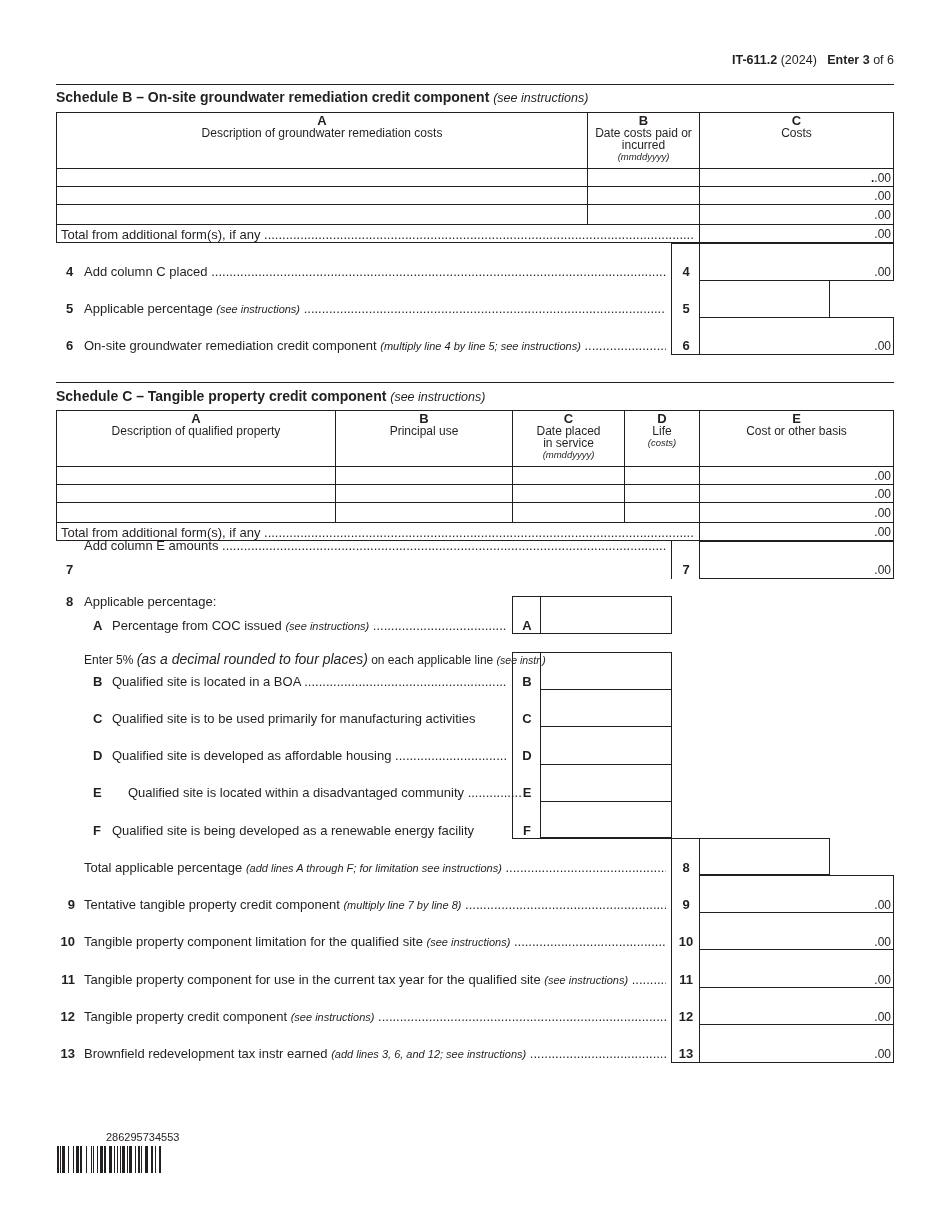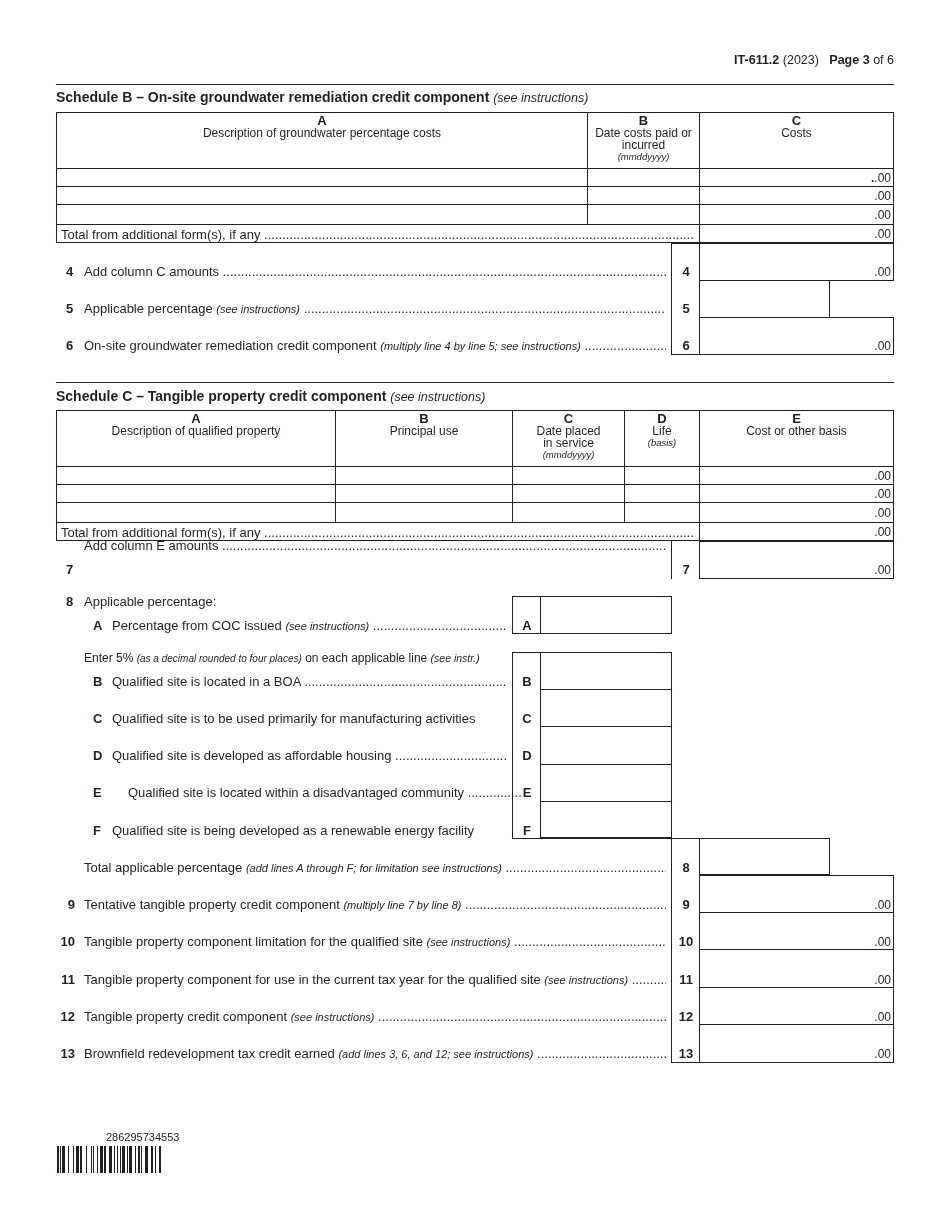--- a/index.html
+++ b/index.html
@@ -23,35 +23,35 @@
   i.sm { font-size:11px; }
   .lnbox { font-weight:bold; font-size:13px; text-align:center; }
   .barcode { left:57px; top:1146px; height:27px; width:182px; }
   .barcode span { display:inline-block; height:27px; background:#231f20; vertical-align:top; }
 </style>
 </head>
 <body>
 
 <div class="abs hdr">
   <b>IT-611.2</b>
-  <span>(2023)</span>
-  &nbsp;&nbsp;<b>Page</b>
+  <span>(2024)</span>
+  &nbsp;&nbsp;<b>Enter</b>
   <b>3</b>
   <span>of 6</span>
 </div>
 
 <div class="abs rule" style="top:84px"></div>
 
 <div class="abs sched-title" style="top:89px">
   <span>Schedule B – On-site groundwater remediation credit component</span> <i>(see instructions)</i>
 </div>
 
 <div class="abs box" style="left:56px;top:112px;width:838px;height:57px"></div>
 <div class="abs colhead" style="left:57px;top:114px;width:530px">
-  <span class="L">A</span><span>Description of groundwater percentage costs</span>
+  <span class="L">A</span><span>Description of groundwater remediation costs</span>
 </div>
 <div class="abs" style="left:587px;top:112px;width:1px;height:113px;background:#231f20"></div>
 <div class="abs colhead" style="left:588px;top:114px;width:111px">
   <span class="L">B</span><span>Date costs paid or incurred</span><span class="sub">(mmddyyyy)</span>
 </div>
 <div class="abs" style="left:699px;top:112px;width:1px;height:150px;background:#231f20"></div>
 <div class="abs colhead" style="left:700px;top:114px;width:193px">
   <span class="L">C</span><span>Costs</span>
 </div>
 
@@ -74,21 +74,21 @@
 <div class="abs line lead" style="left:61px;top:227px;width:632px">Total from additional form(s), if any</div>
 <div class="abs cents" style="left:700px;top:227px;width:191px">.00</div>
 
 <div class="abs box" style="left:671px;top:243px;width:29px;height:112px;border-right:none"></div>
 <div class="abs box" style="left:699px;top:243px;width:195px;height:38px;border-top:none"></div>
 <div class="abs box" style="left:699px;top:280px;width:131px;height:38px;border-top:none"></div>
 <div class="abs" style="left:829px;top:280px;width:65px;height:38px;border-bottom:none"></div>
 <div class="abs box" style="left:699px;top:317px;width:195px;height:38px"></div>
 
 <div class="abs line" style="left:66px;top:264px"><b class="num">4</b></div>
-<div class="abs line lead" style="left:84px;top:264px;width:582px">Add column C amounts</div>
+<div class="abs line lead" style="left:84px;top:264px;width:582px">Add column C placed</div>
 <div class="abs lnbox" style="left:672px;top:264px;width:28px">4</div>
 <div class="abs cents" style="left:700px;top:265px;width:191px">.00</div>
 
 <div class="abs line" style="left:66px;top:301px"><b class="num">5</b></div>
 <div class="abs line lead" style="left:84px;top:301px;width:582px"><span>Applicable percentage</span> <i class="sm">(see instructions)</i></div>
 <div class="abs lnbox" style="left:672px;top:301px;width:28px">5</div>
 
 <div class="abs line" style="left:66px;top:338px"><b class="num">6</b></div>
 <div class="abs line lead" style="left:84px;top:338px;width:582px"><span>On-site groundwater remediation credit component</span> <i class="sm">(multiply line 4 by line 5; see instructions)</i></div>
 <div class="abs lnbox" style="left:672px;top:338px;width:28px">6</div>
@@ -102,21 +102,21 @@
 
 <div class="abs box" style="left:56px;top:410px;width:838px;height:57px"></div>
 <div class="abs" style="left:335px;top:410px;width:1px;height:113px;background:#231f20"></div>
 <div class="abs" style="left:512px;top:410px;width:1px;height:113px;background:#231f20"></div>
 <div class="abs" style="left:624px;top:410px;width:1px;height:113px;background:#231f20"></div>
 <div class="abs" style="left:699px;top:410px;width:1px;height:150px;background:#231f20"></div>
 
 <div class="abs colhead" style="left:57px;top:412px;width:278px"><span class="L">A</span><span>Description of qualified property</span></div>
 <div class="abs colhead" style="left:336px;top:412px;width:176px"><span class="L">B</span><span>Principal use</span></div>
 <div class="abs colhead" style="left:513px;top:412px;width:111px;padding:0 18px;box-sizing:border-box"><span class="L">C</span><span>Date placed in service</span><span class="sub">(mmddyyyy)</span></div>
-<div class="abs colhead" style="left:625px;top:412px;width:74px"><span class="L">D</span><span>Life</span><span class="sub">(basis)</span></div>
+<div class="abs colhead" style="left:625px;top:412px;width:74px"><span class="L">D</span><span>Life</span><span class="sub">(costs)</span></div>
 <div class="abs colhead" style="left:700px;top:412px;width:193px"><span class="L">E</span><span>Cost or other basis</span></div>
 
 <div class="abs box" style="left:56px;top:466px;width:838px;height:19px;border-top:none"></div>
 <div class="abs box" style="left:56px;top:484px;width:838px;height:19px;border-top:none"></div>
 <div class="abs box" style="left:56px;top:503px;width:838px;height:20px;border-top:none"></div>
 <div class="abs cents" style="left:700px;top:469px;width:191px">.00</div>
 <div class="abs cents" style="left:700px;top:487px;width:191px">.00</div>
 <div class="abs cents" style="left:700px;top:506px;width:191px">.00</div>
 
 <div class="abs box" style="left:56px;top:522px;width:838px;height:19px;border-top:none;border-bottom:none"></div>
@@ -135,21 +135,21 @@
 <div class="abs line" style="left:66px;top:594px"><b class="num">8</b></div>
 <div class="abs line" style="left:84px;top:594px">Applicable percentage:</div>
 
 <div class="abs line" style="left:93px;top:618px"><b class="num">A</b></div>
 <div class="abs line lead" style="left:112px;top:618px;width:395px"><span>Percentage from COC issued</span> <i class="sm">(see instructions)</i></div>
 <div class="abs box" style="left:512px;top:596px;width:29px;height:38px"></div>
 <div class="abs lnbox" style="left:513px;top:618px;width:28px">A</div>
 <div class="abs box" style="left:540px;top:596px;width:132px;height:38px"></div>
 
 <div class="abs line" style="left:84px;top:651px;font-size:12px">
-  <span>Enter 5%</span> <i style="font-size:10px">(as a decimal rounded to four places)</i> <span>on each applicable line</span> <i style="font-size:10.5px">(see instr.)</i>
+  <span>Enter 5%</span> <i style="font-size:14px">(as a decimal rounded to four places)</i> <span>on each applicable line</span> <i style="font-size:10.5px">(see instr.)</i>
 </div>
 
 <div class="abs box" style="left:512px;top:652px;width:29px;height:187px"></div>
 <div class="abs box" style="left:540px;top:652px;width:132px;height:38px"></div>
 <div class="abs box" style="left:540px;top:689px;width:132px;height:38px"></div>
 <div class="abs box" style="left:540px;top:726px;width:132px;height:39px"></div>
 <div class="abs box" style="left:540px;top:764px;width:132px;height:38px"></div>
 <div class="abs box" style="left:540px;top:801px;width:132px;height:38px;border-bottom:2px solid #231f20"></div>
 
 <div class="abs line" style="left:93px;top:674px"><b class="num">B</b></div>
@@ -197,20 +197,20 @@
 <div class="abs line lead" style="left:84px;top:972px;width:582px"><span>Tangible property component for use in the current tax year for the qualified site</span> <i class="sm">(see instructions)</i></div>
 <div class="abs lnbox" style="left:672px;top:972px;width:28px">11</div>
 <div class="abs cents" style="left:700px;top:973px;width:191px">.00</div>
 
 <div class="abs line" style="left:56px;top:1009px;width:19px;text-align:right"><b class="num">12</b></div>
 <div class="abs line lead" style="left:84px;top:1009px;width:582px"><span>Tangible property credit component</span> <i class="sm">(see instructions)</i></div>
 <div class="abs lnbox" style="left:672px;top:1009px;width:28px">12</div>
 <div class="abs cents" style="left:700px;top:1010px;width:191px">.00</div>
 
 <div class="abs line" style="left:56px;top:1046px;width:19px;text-align:right"><b class="num">13</b></div>
-<div class="abs line lead" style="left:84px;top:1046px;width:582px"><span>Brownfield redevelopment tax credit earned</span> <i class="sm">(add lines 3, 6, and 12; see instructions)</i></div>
+<div class="abs line lead" style="left:84px;top:1046px;width:582px"><span>Brownfield redevelopment tax instr earned</span> <i class="sm">(add lines 3, 6, and 12; see instructions)</i></div>
 <div class="abs lnbox" style="left:672px;top:1046px;width:28px">13</div>
 <div class="abs cents" style="left:700px;top:1047px;width:191px">.00</div>
 
 <div class="abs" style="left:106px;top:1131px;font-size:11px">286295734553</div>
 <div class="abs barcode">
   <span style="width:2px;margin-right:1px"></span><span style="width:1px;margin-right:1px"></span><span style="width:3px;margin-right:3px"></span><span style="width:1px;margin-right:4px"></span><span style="width:1px;margin-right:2px"></span><span style="width:3px;margin-right:1px"></span><span style="width:2px;margin-right:4px"></span><span style="width:1px;margin-right:4px"></span><span style="width:1px;margin-right:1px"></span><span style="width:1px;margin-right:3px"></span><span style="width:1px;margin-right:2px"></span><span style="width:3px;margin-right:1px"></span><span style="width:2px;margin-right:3px"></span><span style="width:3px;margin-right:2px"></span><span style="width:1px;margin-right:2px"></span><span style="width:1px;margin-right:2px"></span><span style="width:1px;margin-right:1px"></span><span style="width:3px;margin-right:2px"></span><span style="width:1px;margin-right:1px"></span><span style="width:3px;margin-right:3px"></span><span style="width:1px;margin-right:2px"></span><span style="width:2px;margin-right:1px"></span><span style="width:1px;margin-right:3px"></span><span style="width:3px;margin-right:3px"></span><span style="width:2px;margin-right:2px"></span><span style="width:1px;margin-right:3px"></span><span style="width:2px;margin-right:1px"></span>
 </div>
 
 </body></html>

